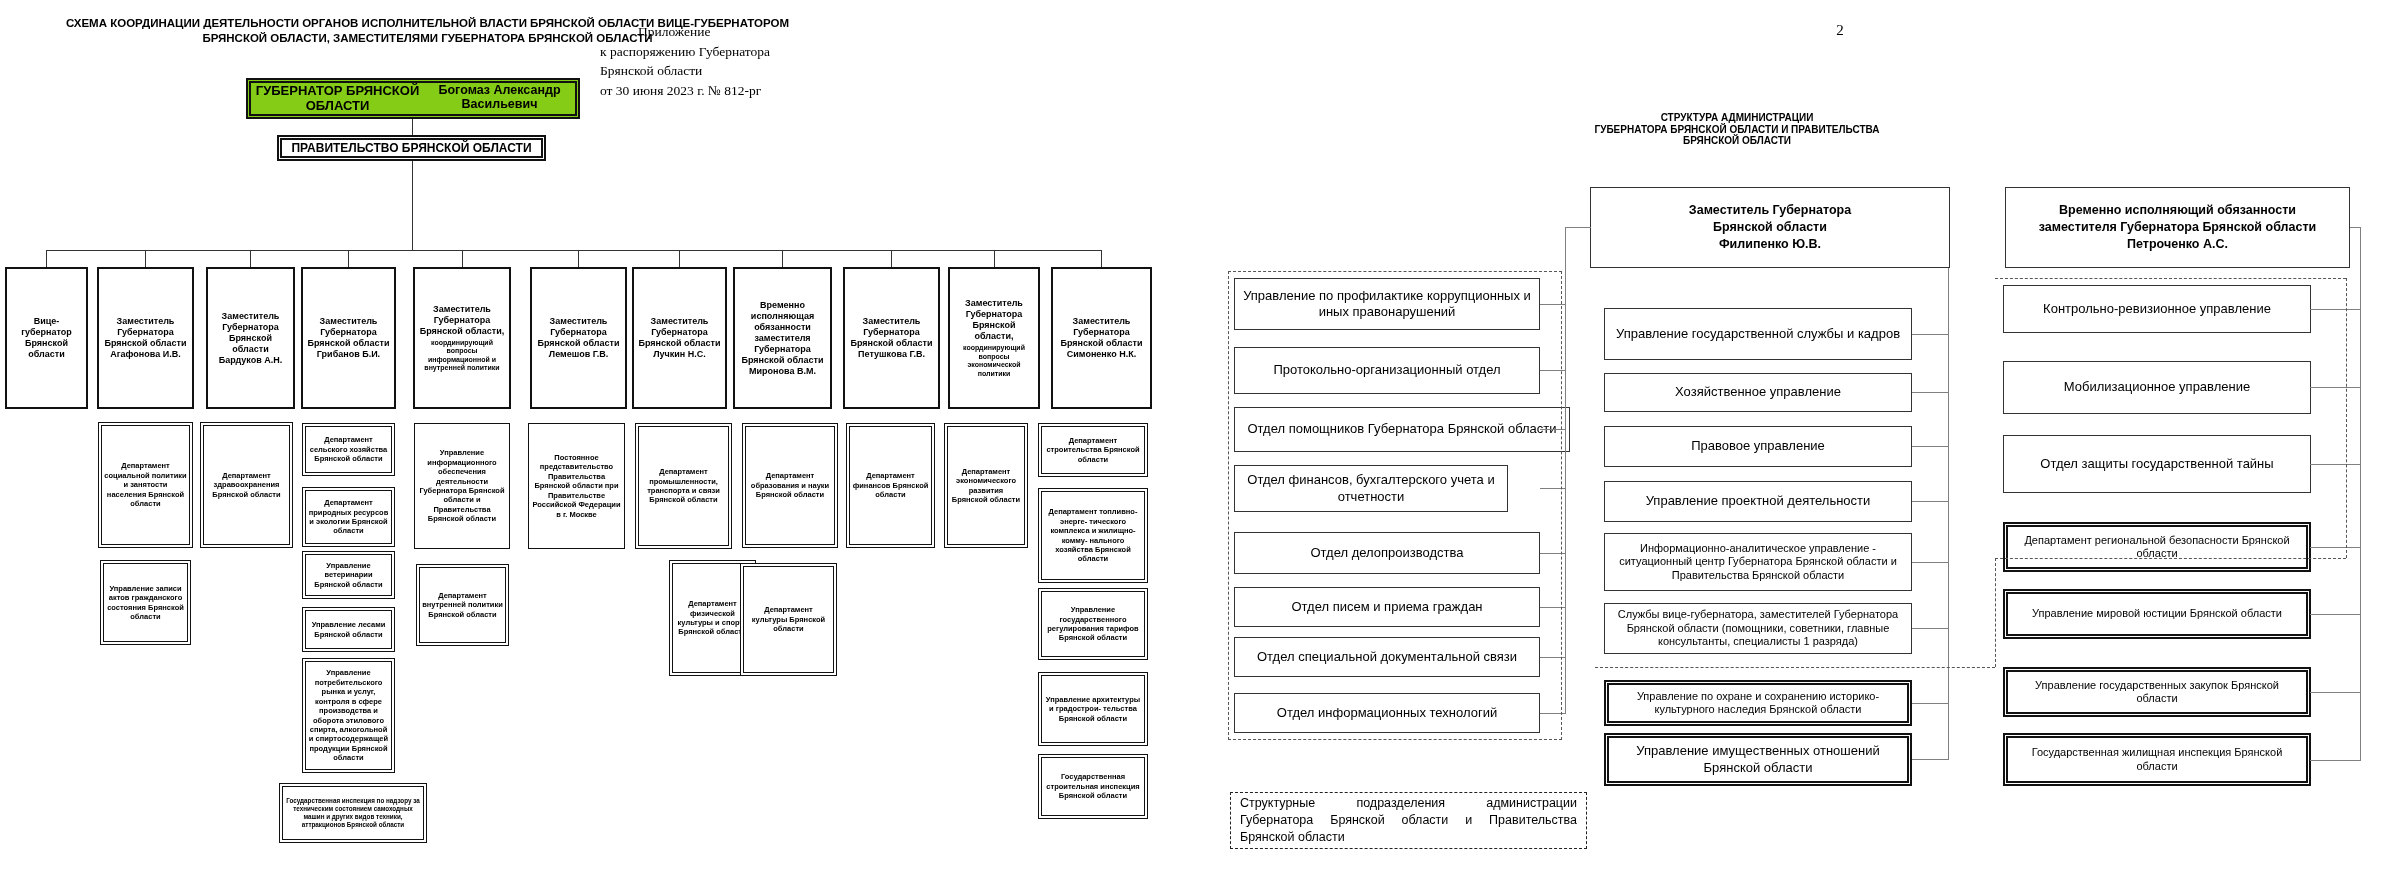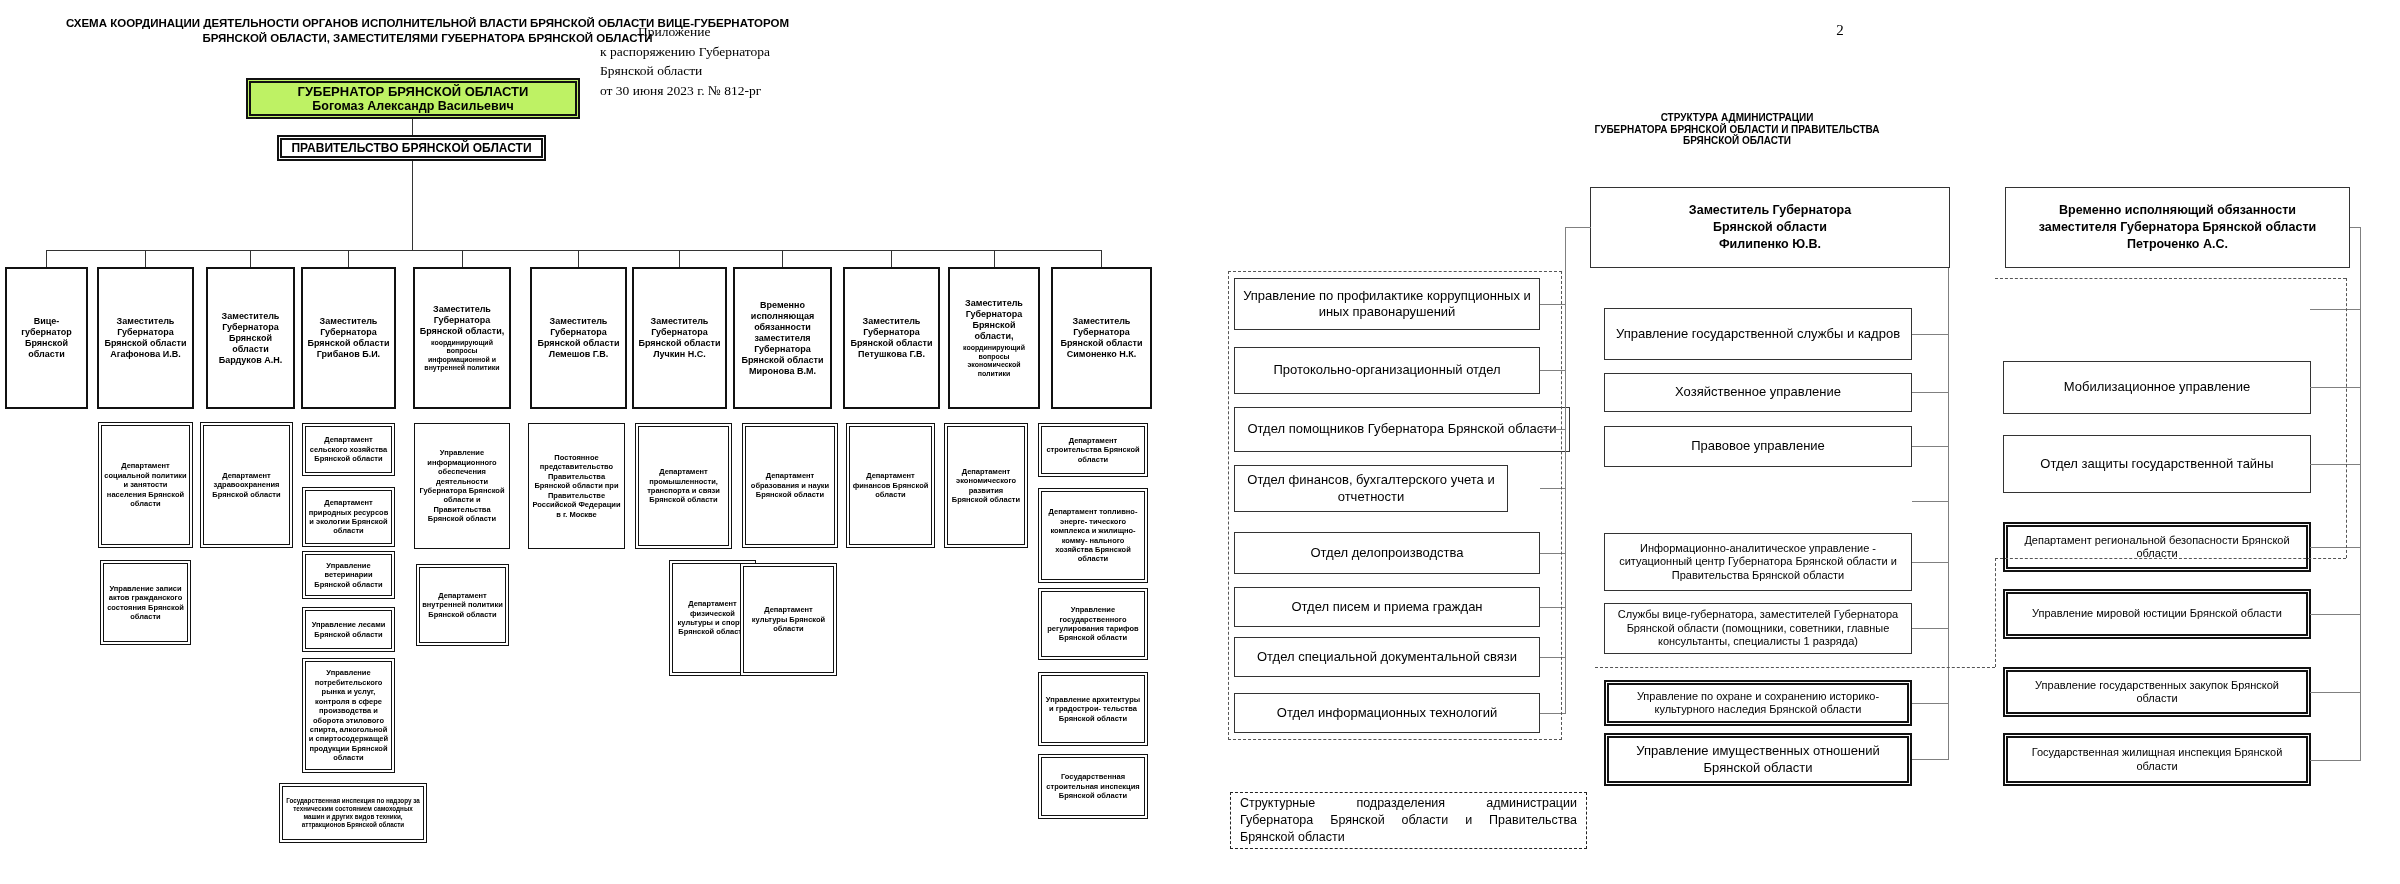--- a/index.html
+++ b/index.html
@@ -4,22 +4,22 @@
 <style>
   html,body{margin:0;padding:0;background:#fff}
   .canvas{position:relative;width:2400px;height:884px;background:#fff;overflow:hidden;
           font-family:"Liberation Sans",sans-serif;color:#000}
   .abs{position:absolute;box-sizing:border-box}
   .ttl-left{left:55px;top:16px;width:745px;text-align:center;font-weight:bold;
             font-size:11.5px;line-height:15px}
   .annot{left:600px;top:22px;width:215px;font-family:"Liberation Serif",serif;
          font-size:13.5px;line-height:19.5px}
   .annot .l0{padding-left:38px}
-  .gov{left:246px;top:78px;width:334px;height:41px;border:5px double #111;background:#bef264;
-       display:flex;flex-direction:column;justify-content:center;text-align:center}
+  .gov{left:246px;top:78px;width:334px;height:41px;border:5px double #111;background:#84cc16;
+       display:flex;flex-direction:row;justify-content:flex-end;text-align:center}
   .gov .g1{font-weight:bold;font-size:13px;line-height:15px}
   .gov .g2{font-weight:bold;font-size:12.5px;line-height:14px}
   .prav{left:277px;top:135px;width:269px;height:26px;border:5px double #111;background:#fff;
         display:flex;align-items:center;justify-content:center;font-weight:bold;font-size:12px}
   .pnum{left:1828px;top:22px;width:24px;text-align:center;
         font-family:"Liberation Serif",serif;font-size:15px}
   .ttl-right{left:1578px;top:112px;width:318px;text-align:center;font-weight:bold;
              font-size:10px;line-height:11.5px}
   .box{position:absolute;box-sizing:border-box;background:#fff;display:flex;
        flex-direction:column;align-items:center;justify-content:center;
@@ -210,31 +210,37 @@
     </div>
     <div class="box unit us" style="left: 1604px; top: 308px; width: 308px; height: 52px;">
       <span>Управление государственной службы и кадров</span>
     </div>
     <div class="box unit us" style="left: 1604px; top: 373px; width: 308px; height: 39px;">
       <span>Хозяйственное управление</span>
     </div>
     <div class="box unit us" style="left: 1604px; top: 426px; width: 308px; height: 41px;">
       <span>Правовое управление</span>
     </div>
+    <div class="box unit us" style="left: 1604px; top: 481px; width: 308px; height: 41px;">
+      <span>Управление проектной деятельности</span>
+    </div>
     <div class="box unit us small" style="left: 1604px; top: 533px; width: 308px; height: 58px;">
       <span>Информационно-аналитическое управление - ситуационный центр Губернатора Брянской области и Правительства Брянской области</span>
     </div>
     <div class="box unit us small" style="left: 1604px; top: 603px; width: 308px; height: 51px;">
       <span>Службы вице-губернатора, заместителей Губернатора Брянской области  (помощники, советники, главные консультанты, специалисты 1 разряда)</span>
     </div>
     <div class="box unit ud small" style="left: 1604px; top: 680px; width: 308px; height: 46px;">
       <span>Управление по охране и сохранению историко-культурного наследия Брянской области</span>
     </div>
     <div class="box unit ud" style="left: 1604px; top: 733px; width: 308px; height: 53px;">
       <span>Управление имущественных отношений Брянской области</span>
+    </div>
+    <div class="box unit us" style="left: 2003px; top: 285px; width: 308px; height: 48px;">
+      <span>Контрольно-ревизионное управление</span>
     </div>
     <div class="box unit us" style="left: 2003px; top: 435px; width: 308px; height: 58px;">
       <span>Отдел защиты государственной тайны</span>
     </div>
     <div class="box unit us" style="left: 2003px; top: 361px; width: 308px; height: 53px;">
       <span>Мобилизационное управление</span>
     </div>
     <div class="box unit ud small" style="left: 2003px; top: 522px; width: 308px; height: 50px;">
       <span>Департамент региональной безопасности Брянской области</span>
     </div>

